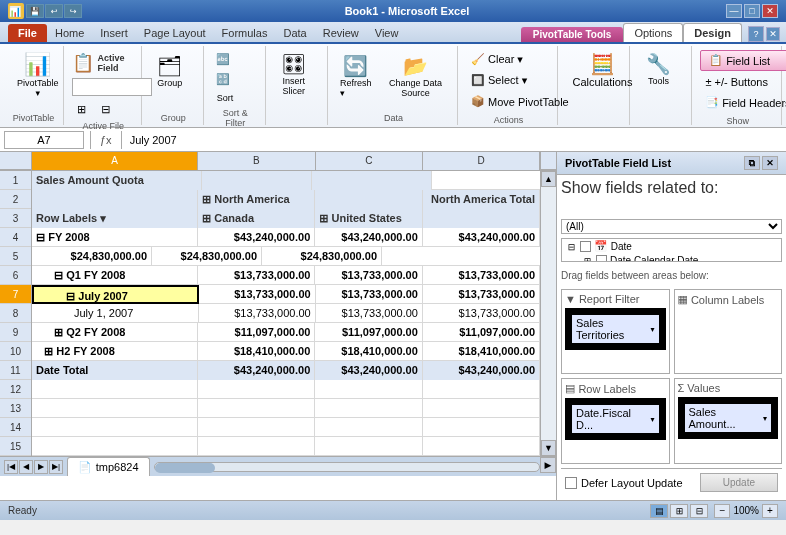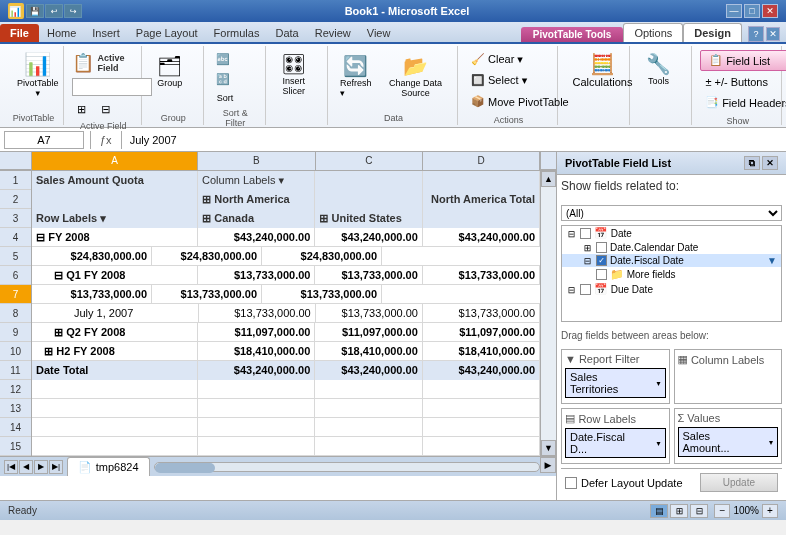--- a/index.html
+++ b/index.html
@@ -56,33 +56,33 @@
     .cell.indent1 { padding-left: 12px; }
     .cell.indent2 { padding-left: 22px; }
     .cell.indent3 { padding-left: 32px; }
     .cell.pivot-header { background: #dce6f4; color: #333; }
     .cell.grand-total { background: #dce6f4; font-weight: bold; }
 
     
     .pivot-panel { width: 230px; background: white; border-left: 1px solid #aaa; display: flex; flex-direction: column; overflow: hidden; }
     .pivot-panel-header { background: linear-gradient(to bottom, #dce6f4, #c5d5e8); padding: 4px 8px; font-weight: bold; font-size: 11px; border-bottom: 1px solid #aaa; display: flex; justify-content: space-between; align-items: center; }
     .pivot-panel-body { flex: 1; overflow-y: auto; padding: 4px; display: flex; flex-direction: column; gap: 4px; }
-    .show-fields-label { font-size: 12px; color: #333; margin-bottom: 8px; }
+    .show-fields-label { font-size: 16px; color: #333; margin-bottom: 18px; }
     .pivot-dropdown { width: 100%; height: 20px; border: 1px solid #aaa; background: white; font-size: 10px; }
     .field-list { border: 1px solid #aaa; background: white; height: 120px; overflow-y: auto; }
     .field-item { display: flex; align-items: center; padding: 1px 4px; gap: 3px; cursor: pointer; }
     .field-checkbox { width: 11px; height: 11px; border: 1px solid #888; background: white; display: flex; align-items: center; justify-content: center; font-size: 8px; cursor: pointer; }
     .field-checkbox.checked { background: #3070c0; color: white; }
     .field-expand { width: 11px; height: 11px; font-size: 9px; cursor: pointer; display: flex; align-items: center; justify-content: center; }
     .field-label { font-size: 10px; }
     .drag-hint { font-size: 10px; color: #555; padding: 4px 0; }
     .pivot-areas { display: grid; grid-template-columns: 1fr 1fr; gap: 4px; }
     .pivot-area { border: 1px solid #aaa; padding: 3px; }
     .pivot-area-header { display: flex; align-items: center; gap: 3px; font-size: 10px; color: #555; margin-bottom: 3px; }
-    .pivot-area-item { background: #e0e8ff; border: 1px solid #000000; padding: 2px 4px; font-size: 10px; display: flex; align-items: center; gap: 19px; margin-bottom: 2px; cursor: pointer; }
+    .pivot-area-item { background: #e0e8ff; border: 7px solid #000000; padding: 2px 4px; font-size: 10px; display: flex; align-items: center; gap: 19px; margin-bottom: 20px; cursor: pointer; }
     .pivot-area-item .dropdown { font-size: 8px; }
     .defer-update { display: flex; align-items: center; gap: 4px; padding: 4px; border-top: 1px solid #aaa; }
     .defer-checkbox { width: 12px; height: 12px; border: 1px solid #888; background: white; cursor: pointer; }
     .update-btn { margin-left: auto; background: linear-gradient(to bottom, #f0f0f0, #d8d8d8); border: 1px solid #aaa; padding: 3px 22px; font-size: 10px; cursor: pointer; color: #888; }
 
     
     .status-bar { background: linear-gradient(to bottom, #c5d5e8, #b0c5dc); height: 20px; display: flex; align-items: center; padding: 0 8px; border-top: 1px solid #aaa; justify-content: space-between; }
     .status-left { font-size: 10px; color: #333; }
     .status-right { display: flex; align-items: center; gap: 6px; }
     .zoom-controls { display: flex; align-items: center; gap: 3px; font-size: 10px; }
@@ -106,21 +106,21 @@
     </div>
   </div>
   <div class="title-bar-text">Book1 - Microsoft Excel</div>
   <div class="title-bar-controls">
     <div class="title-btn">—</div>
     <div class="title-btn">□</div>
     <div class="title-btn" style="background:#c04040;">✕</div>
   </div>
 </div>
 
-<div style="display:flex;background:linear-gradient(to bottom,#dce6f4,#c5d5e8);height:22px;align-items:flex-end;padding-left:0;border-bottom:2px solid #2a5ca8;">
+<div style="display:flex;background:linear-gradient(to bottom,#dce6f4,#c5d5e8);height:22px;align-items:flex-end;padding-left:8px;border-bottom:2px solid #2a5ca8;">
   <div style="background:#c03818;color:white;padding:3px 10px;border-radius:3px 3px 0 0;font-size:11px;font-weight:bold;cursor:pointer;">File</div>
   <div style="padding:3px 8px;font-size:11px;cursor:pointer;color:#333;">Home</div>
   <div style="padding:3px 8px;font-size:11px;cursor:pointer;color:#333;">Insert</div>
   <div style="padding:3px 8px;font-size:11px;cursor:pointer;color:#333;">Page Layout</div>
   <div style="padding:3px 8px;font-size:11px;cursor:pointer;color:#333;">Formulas</div>
   <div style="padding:3px 8px;font-size:11px;cursor:pointer;color:#333;">Data</div>
   <div style="padding:3px 8px;font-size:11px;cursor:pointer;color:#333;">Review</div>
   <div style="padding:3px 8px;font-size:11px;cursor:pointer;color:#333;">View</div>
   <div style="flex:1;"></div>
   <div style="background:linear-gradient(to bottom,#d060a0,#b04080);color:white;padding:2px 12px;font-size:10px;font-weight:bold;border-radius:3px 3px 0 0;">PivotTable Tools</div>
@@ -156,21 +156,21 @@
       <div style="display:flex;gap:2px;margin-top:2px;">
         <div class="ribbon-btn-small">
           <span>⊞</span>
           <span style="font-size:9px;"></span>
         </div>
         <div class="ribbon-btn-small">
           <span>⊟</span>
         </div>
       </div>
     </div>
-    <div class="ribbon-group-title">Active Field</div>
+    <div class="ribbon-group-title">Active File</div>
   </div>
 
   <div class="ribbon-group">
     <div class="ribbon-buttons">
       <div class="ribbon-btn-large">
         <div style="font-size:20px;">🗂</div>
         <div style="font-size:9px;">Group</div>
       </div>
     </div>
     <div class="ribbon-group-title">Group</div>
@@ -307,21 +307,20 @@
         <div class="row-num">12</div>
         <div class="row-num">13</div>
         <div class="row-num">14</div>
         <div class="row-num">15</div>
       </div>
 
       <div class="grid">
 
         <div class="grid-row">
           <div class="cell cell-a bold pivot-header">Sales Amount Quota</div>
-          <div class="cell cell-b pivot-header">Column Labels ▾</div>
           <div class="cell cell-c pivot-header"></div>
           <div class="cell cell-d pivot-header"></div>
           <div style="flex:1;border-right:none;"></div>
         </div>
 
         <div class="grid-row">
           <div class="cell cell-a pivot-header"></div>
           <div class="cell cell-b pivot-header bold">⊞ North America</div>
           <div class="cell cell-c pivot-header"></div>
           <div class="cell cell-d pivot-header bold right">North America Total</div>
@@ -353,20 +352,21 @@
 
         <div class="grid-row">
           <div class="cell cell-a indent2 bold">⊟ Q1 FY 2008</div>
           <div class="cell cell-b right bold">$13,733,000.00</div>
           <div class="cell cell-c right bold">$13,733,000.00</div>
           <div class="cell cell-d right bold">$13,733,000.00</div>
           <div style="flex:1;"></div>
         </div>
 
         <div class="grid-row">
+          <div class="cell cell-a indent3 bold" style="border:2px solid #000;background:#ffffa0;">⊟ July 2007</div>
           <div class="cell cell-b right bold">$13,733,000.00</div>
           <div class="cell cell-c right bold">$13,733,000.00</div>
           <div class="cell cell-d right bold">$13,733,000.00</div>
           <div style="flex:1;"></div>
         </div>
 
         <div class="grid-row">
           <div class="cell cell-a" style="padding-left:42px;">July 1, 2007</div>
           <div class="cell cell-b right">$13,733,000.00</div>
           <div class="cell cell-c right">$13,733,000.00</div>

